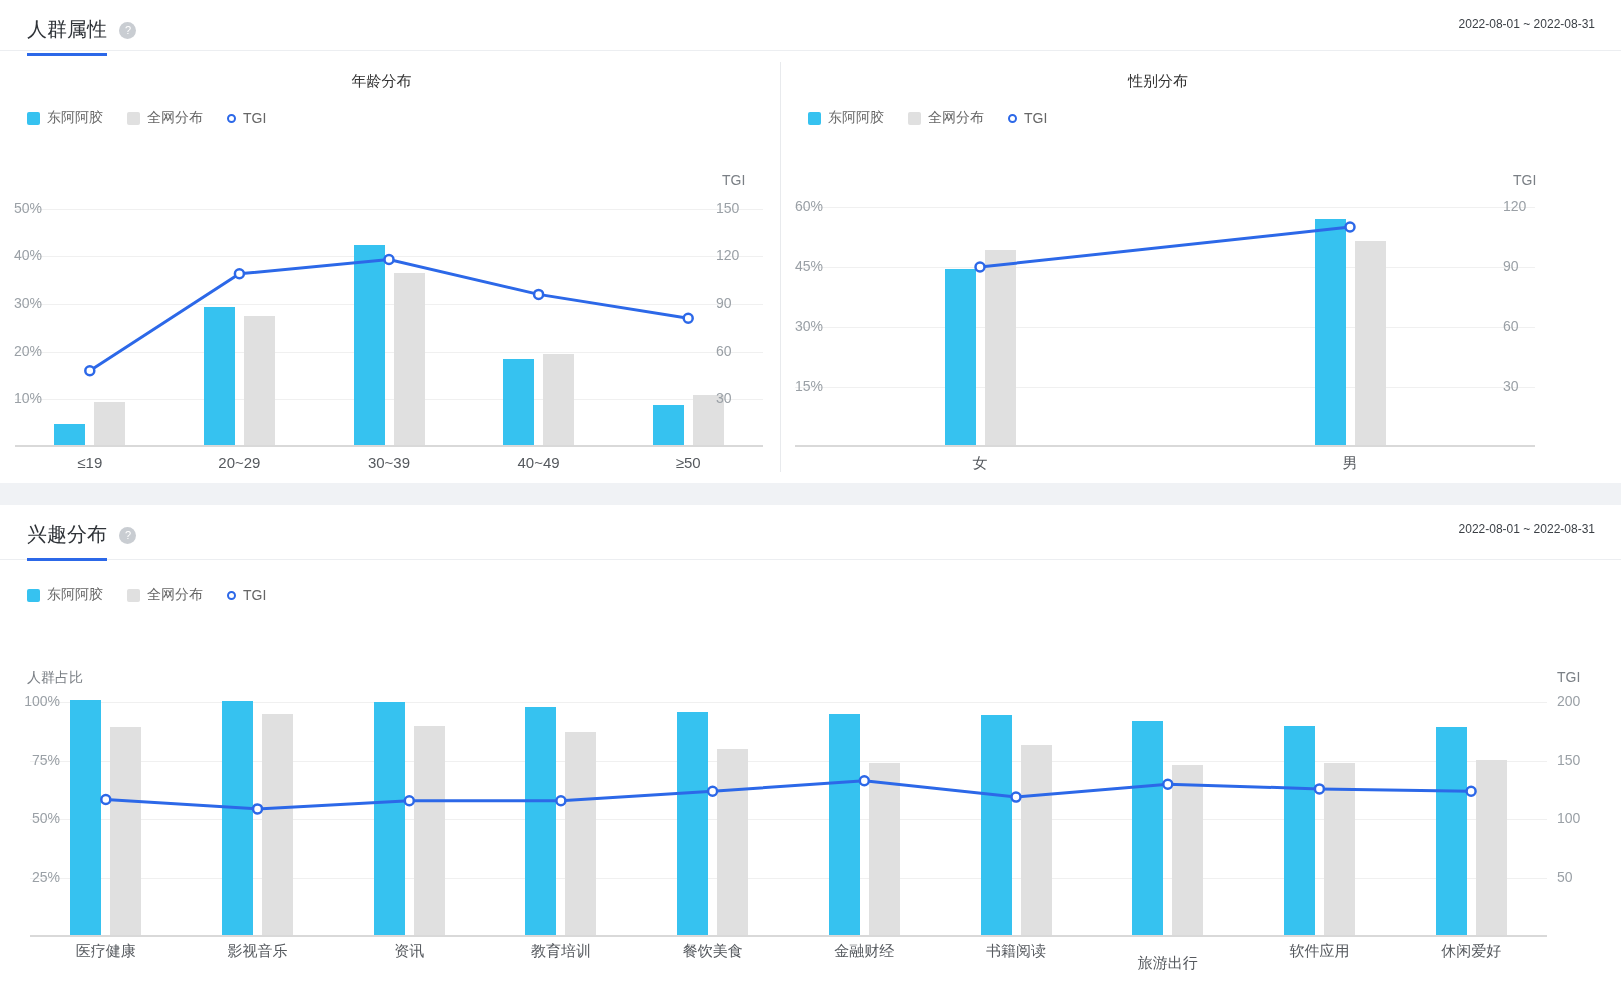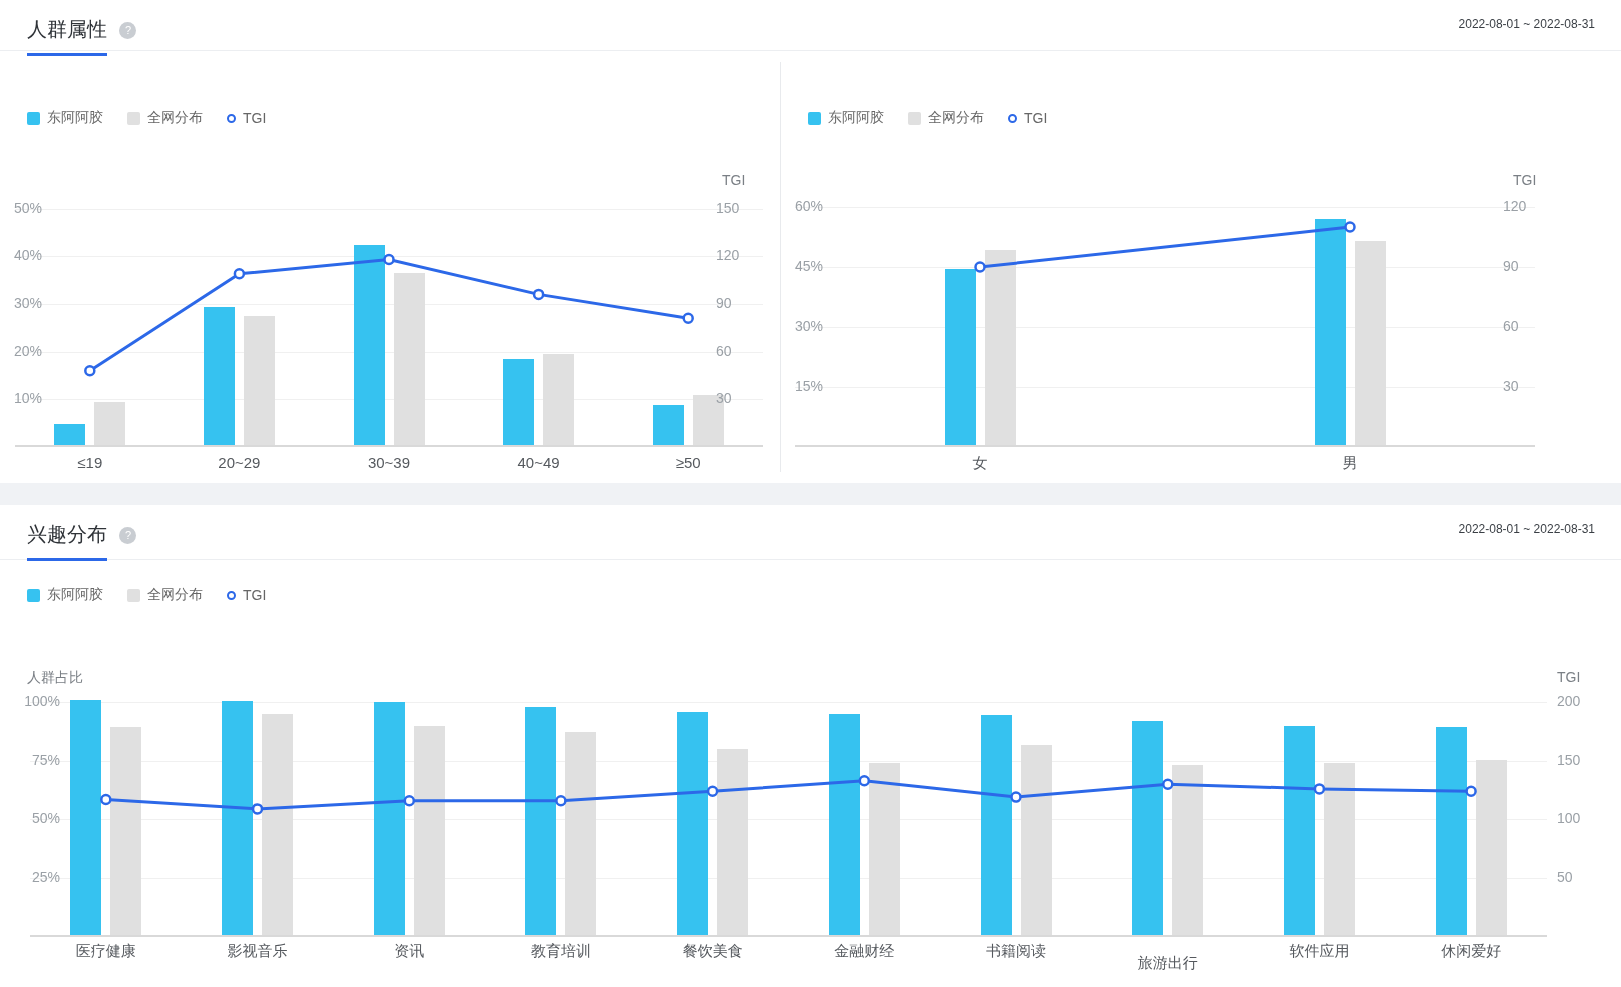--- a/index.html
+++ b/index.html
@@ -55,20 +55,21 @@
 <div class="card" id="card-audience">
   <div class="card-head">
     <div class="tab">
       <span class="tab-label">人群属性</span>
       <span class="help-icon">?</span>
     </div>
     <span class="date-range">2022-08-01 ~ 2022-08-31</span>
   </div>
   <div class="charts-row">
     <div class="panel panel-age">
+      <div class="chart-title">年龄分布</div>
       <div class="legend">
           <div class="legend-item">
             <span class="legend-square" style="background: rgb(54, 194, 240);"></span>
             <span class="legend-label">东阿阿胶</span>
           </div>
           <div class="legend-item">
             <span class="legend-square" style="background: rgb(224, 224, 224);"></span>
             <span class="legend-label">全网分布</span>
           </div>
           <div class="legend-item">
@@ -113,20 +114,21 @@
         <div class="rtick" style="left: 716px; top: 195.286px;">120</div>
         <div class="rtick" style="left: 716px; top: 147.607px;">150</div>
         <div class="xtick" style="left: 15px; top: 402px; width: 149.6px;">≤19</div>
         <div class="xtick" style="left: 164.6px; top: 402px; width: 149.6px;">20~29</div>
         <div class="xtick" style="left: 314.2px; top: 402px; width: 149.6px;">30~39</div>
         <div class="xtick" style="left: 463.8px; top: 402px; width: 149.6px;">40~49</div>
         <div class="xtick" style="left: 613.4px; top: 402px; width: 149.6px;">≥50</div>
       </div>
     <div class="vdivider"></div>
     <div class="panel panel-gender">
+      <div class="chart-title">性别分布</div>
       <div class="legend">
           <div class="legend-item">
             <span class="legend-square" style="background: rgb(54, 194, 240);"></span>
             <span class="legend-label">东阿阿胶</span>
           </div>
           <div class="legend-item">
             <span class="legend-square" style="background: rgb(224, 224, 224);"></span>
             <span class="legend-label">全网分布</span>
           </div>
           <div class="legend-item">

